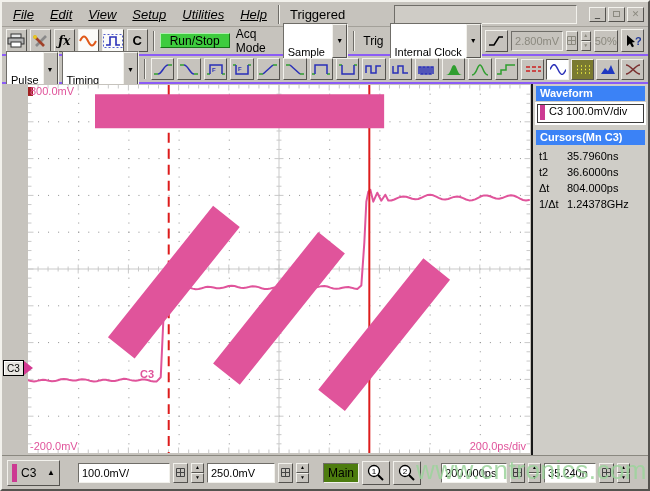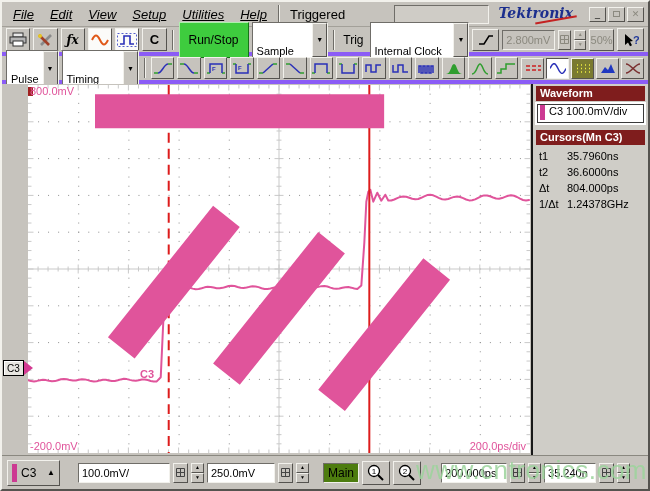--- a/index.html
+++ b/index.html
@@ -11,27 +11,27 @@
   .mb-sep{width:2px;height:19px;border-left:1px solid #6f6d68;border-right:1px solid #f2f1ec;margin:0 2px;}
   .status-lbl{font-size:13px;padding:0 6px;width:108px;}
   .mb-panel{flex:1;height:19px;background:#cfccc6;border:1px solid;border-color:#6f6d68 #f2f1ec #f2f1ec #6f6d68;margin-right:6px;}
   .brand{font:italic bold 14px "DejaVu Serif",serif;color:#1c2f8e;position:relative;padding:0 10px 2px 2px;}
   .brand::after{content:"";position:absolute;left:45%;right:6px;bottom:2px;border-bottom:2px solid #c42222;transform:rotate(-10deg);}
   .winbtns{display:flex;gap:2px;margin-left:4px;}
   .wbtn{width:17px;height:15px;background:#c6c3bd;border:1px solid;border-color:#f2f1ec #55534f #55534f #f2f1ec;display:flex;align-items:center;justify-content:center;font-size:9px;line-height:1;}
   .wbtn .restore-box{width:7px;height:6px;border:1px solid #8b897f;}
   .gray{color:#8b897f;}
   
-  .tbar{display:flex;align-items:center;gap:3px;padding:2px 4px;border-bottom:4px solid #8b5cf6;}
+  .tbar{display:flex;align-items:center;gap:3px;padding:2px 4px;border-bottom:2px solid #8b5cf6;}
   .tbar1{height:29px;}
   .tbar2{height:28px;}
   .btn{background:#c6c3bd;border:1px solid;border-color:#f2f1ec #55534f #55534f #f2f1ec;display:flex;align-items:center;justify-content:center;cursor:default;}
   .ib{width:27px;height:23px;}
   .white-face{background:#fbfbf9;}
-  .runstop{height:36px;padding:0 9px;font-size:12px;background:#3ecc3e;border-color:#aef0ae #177517 #177517 #aef0ae;}
+  .runstop{height:15px;padding:0 9px;font-size:12px;background:#3ecc3e;border-color:#aef0ae #177517 #177517 #aef0ae;}
   .tlabel{font-size:12px;padding:0 3px;}
   .ddl{height:36px;background:#fff;border:1px solid;border-color:#6f6d68 #f2f1ec #f2f1ec #6f6d68;display:flex;align-items:flex-end;}
   .ddl-text{flex:1;font-size:11px;padding:0 4px;white-space:nowrap;overflow:hidden;}
   .ddl-btn{width:15px;height:100%;background:#c6c3bd;border:1px solid;border-color:#f2f1ec #55534f #55534f #f2f1ec;display:flex;align-items:center;justify-content:center;font-size:7px;}
   .sep{width:2px;height:20px;border-left:1px solid #6f6d68;border-right:1px solid #f2f1ec;margin:0 2px;}
   .field{height:20px;background:#fff;border:1px solid;border-color:#6f6d68 #f2f1ec #f2f1ec #6f6d68;font-size:11px;display:flex;align-items:center;padding:0 3px;white-space:nowrap;}
   .dis{background:#c6c3bd;color:#8b897f;}
   .kbtn{width:15px;height:20px;}
   .spin{display:flex;flex-direction:column;width:13px;height:20px;}
   .spin .btn{flex:1;font-size:5px;line-height:1;padding:0;}
@@ -52,21 +52,21 @@
   .lbl-top{left:2px;top:0;}
   .lbl-bottom{left:2px;bottom:1px;}
   .lbl-scale{right:4px;bottom:1px;}
   .trace-lbl{left:112px;top:283px;font-size:11px;font-weight:bold;}
   .gnd{position:absolute;left:2px;top:297px;z-index:3;}
   .chmark{position:absolute;left:1px;top:276px;z-index:5;display:flex;align-items:center;}
   .chmark .box{width:21px;height:16px;background:#e8e6e1;border:1px solid #000;box-shadow:1px 1px 0 #fff inset;font-size:10px;display:flex;align-items:center;justify-content:center;}
   .chmark .tri{width:0;height:0;border-top:7px solid transparent;border-bottom:7px solid transparent;border-left:9px solid #d43a92;}
   
   .sidebar{width:117px;background:#cfcdc7;border-left:2px solid #181818;padding:2px 3px;font-size:11px;}
-  .shead{height:15px;background:#7f1d1d;color:#fff;font-weight:bold;font-size:11px;padding:1px 4px;margin-bottom:3px;}
+  .shead{height:15px;background:#3b82f6;color:#fff;font-weight:bold;font-size:11px;padding:1px 4px;margin-bottom:3px;}
   .chrow{height:19px;background:#fff;border:1px solid #3a3a3a;box-shadow:0 0 0 2px #fff;display:flex;align-items:flex-start;gap:4px;padding:0 2px;margin:1px 1px 7px 1px;}
   .chrow .chip{width:5px;height:15px;background:#cc3a92;}
   .cur-row{display:flex;padding:2px 0 2px 3px;}
   .cur-row .cl{width:28px;}
   
   .bottombar{height:34px;display:flex;align-items:center;gap:3px;padding:0 5px;border-top:1px solid #8a8880;position:relative;}
   .chbtn{height:26px;width:53px;gap:4px;padding:0 4px;justify-content:flex-start;font-size:12px;}
   .chbtn .chip{width:5px;height:18px;background:#cc3a92;}
   .chbtn .up{margin-left:auto;font-size:8px;}
   .mainbox{height:20px;background:#4d7c0f;border:1px solid;border-color:#6f6d68 #f2f1ec #f2f1ec #6f6d68;font-size:12px;display:flex;align-items:center;padding:0 4px;text-align:center;}
@@ -84,21 +84,20 @@
   <div class="menubar">
     <span class="menu-item">File</span>
     <span class="menu-item">Edit</span>
     <span class="menu-item">View</span>
     <span class="menu-item">Setup</span>
     <span class="menu-item">Utilities</span>
     <span class="menu-item">Help</span>
     <span class="mb-sep"></span>
     <span class="status-lbl">Triggered</span>
     <span class="mb-panel"></span>
-    <span class="brand">Tektronix</span>
     <span class="winbtns">
       <span class="wbtn">_</span>
       <span class="wbtn">
           <span class="restore-box"></span>
         </span>
       <span class="wbtn gray">✕</span>
     </span>
   </div>
 
   <div class="tbar tbar1">
@@ -128,20 +127,21 @@
       <svg width="20" height="14" viewBox="0 0 20 14">
           <rect x="0.5" y="0.5" width="19" height="13" fill="none" stroke="#5560cc" stroke-dasharray="2 2"></rect>
           <path d="M3,11h4V3h6v8h4" stroke="#2a30b8" stroke-width="1.6" fill="none"></path>
         </svg>
     </span>
     <span class="btn ib">
         <span class="cbtn-label">C</span>
       </span>
     <span class="sep"></span>
     <span class="btn runstop">Run/Stop</span>
+    <span class="tlabel">Acq Mode</span>
     <span class="ddl" style="width:86px">
       <span class="ddl-text">Sample</span>
       <span class="ddl-btn">▼</span>
     </span>
     <span class="sep"></span>
     <span class="tlabel">Trig</span>
     <span class="ddl" style="width:112px">
       <span class="ddl-text">Internal Clock</span>
       <span class="ddl-btn">▼</span>
     </span>

